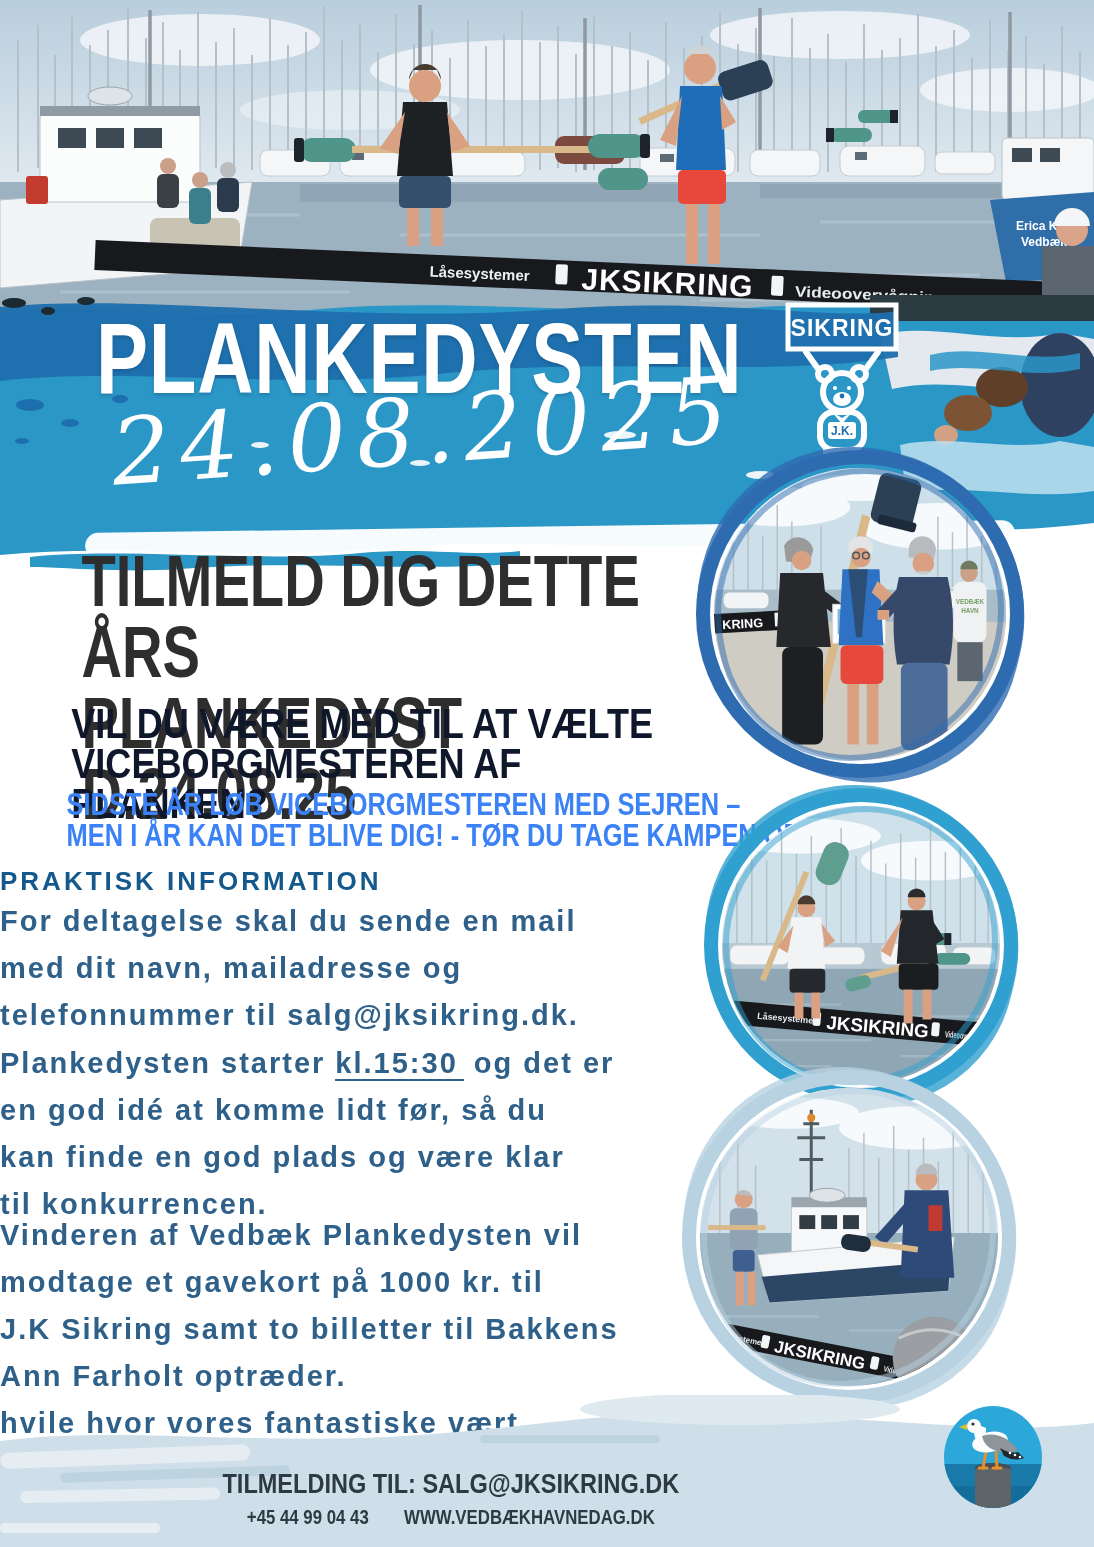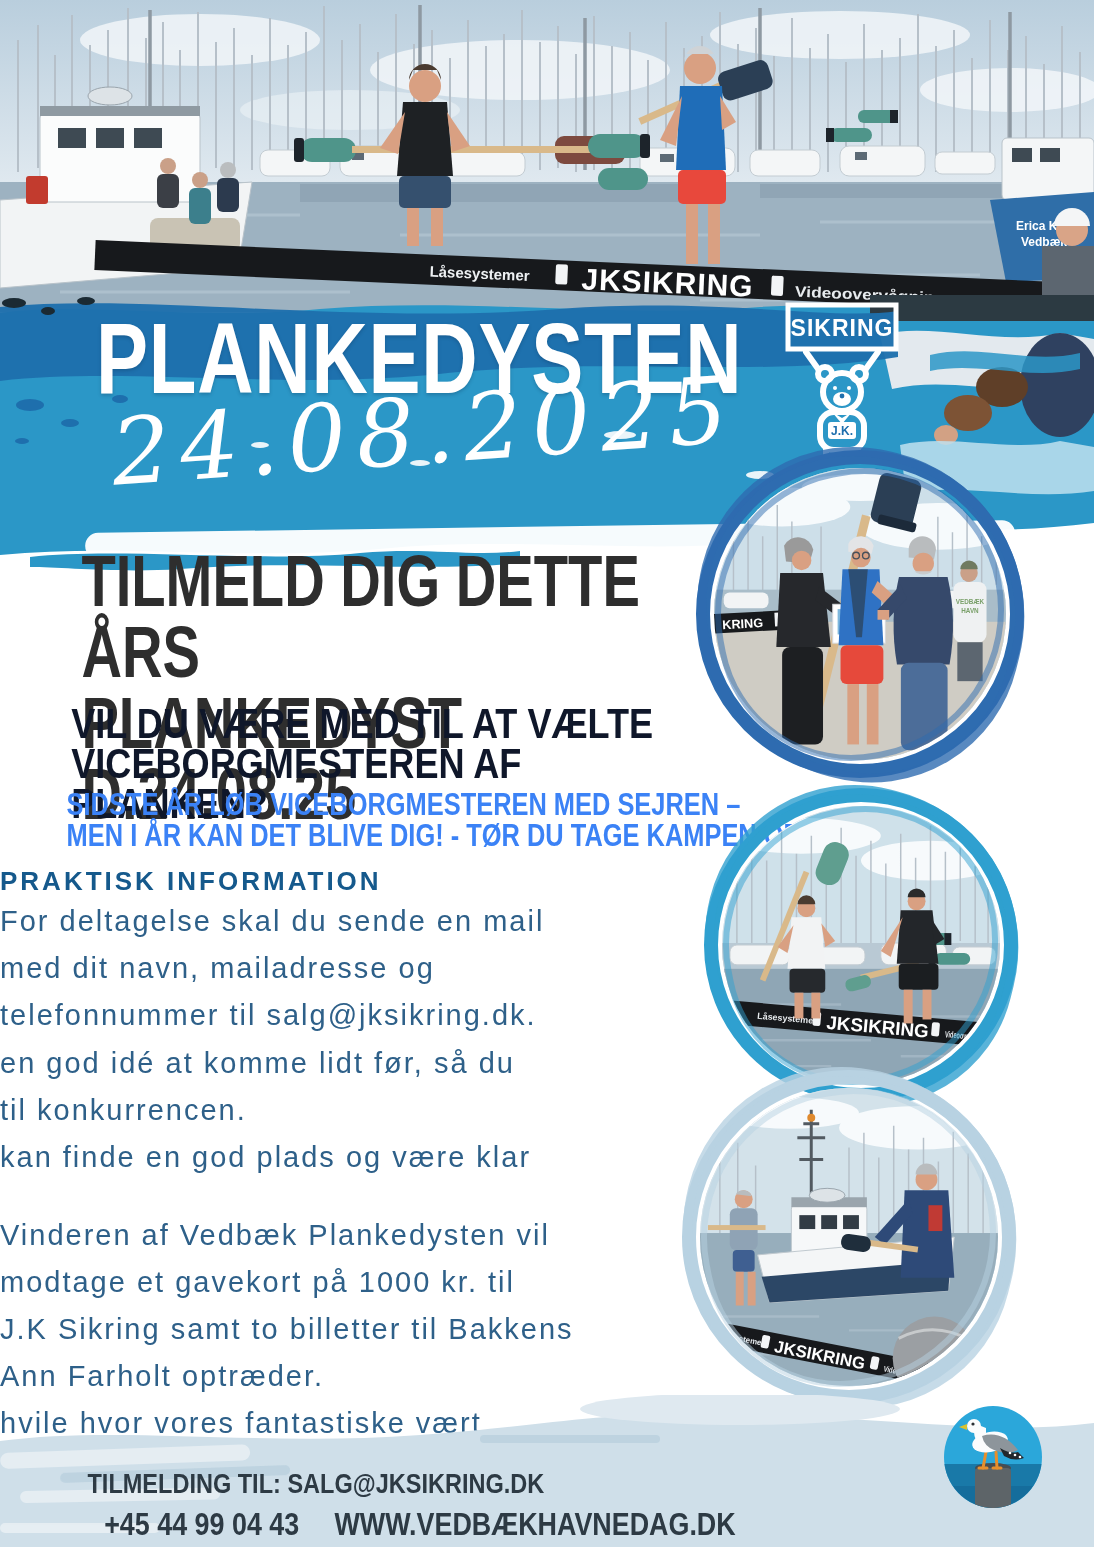--- a/index.html
+++ b/index.html
@@ -19,37 +19,37 @@
   
   .col{left:0;top:0;width:740px;}
   .line{display:block;}
   .headline{top:546px;color:#2e2e2e;font-weight:800;font-size:72px;line-height:71px;}
   .headline .line{transform:scaleX(.78);}
   .subhead{top:703px;color:#0f172a;font-weight:800;font-size:43px;line-height:40px;padding-left:12px;}
   .subhead .line{transform:scaleX(.84);}
   .subtext{top:789px;color:#3b82f6;font-weight:600;font-size:31px;line-height:31px;}
   .subtext .line{transform:scaleX(.82);white-space:nowrap;}
   .praktisk{top:866px;color:#15598c;font-weight:800;font-size:26px;letter-spacing:3px;}
-  .bodytext{color:#2e6089;font-size:29px;line-height:47px;letter-spacing:2px;font-weight:400;}
+  .bodytext{color:#2e6089;font-size:29px;line-height:47px;letter-spacing:2px;font-weight:700;}
   .p1{top:898px;} .p2{top:1040px;} .p3{top:1212px;}
   .uline{border-bottom:2px solid #2e6089;padding-right:6px;}
 
   
   .photo-circle{border-radius:50%;overflow:hidden;background:#cfe0ea;}
   .ringwrap{pointer-events:none;}
   .photo-ring{position:absolute;inset:-18px;border-radius:50%;border:14px solid var(--ring);}
   .photo-ring::before{content:"";position:absolute;inset:-15px;border-radius:48% 52% 46% 54%;
     border:9px solid var(--ring);opacity:.8;transform:rotate(14deg);}
   .photo-ring::after{content:"";position:absolute;inset:5px;border-radius:51% 49% 53% 47%;
     border:6px solid var(--ring);opacity:.5;transform:rotate(-11deg);}
 
   
-  .footer-line{left:0;width:902px;text-align:left;color:#2d3a44;white-space:nowrap;padding-left:44px;}
+  .footer-line{left:0;width:902px;text-align:center;color:#2d3a44;white-space:nowrap;}
   .fl1{top:1468px;font-size:28px;}
-  .fl2{top:1506px;font-size:32px;}
+  .fl2{top:1506px;font-size:20px;}
   .footer-line .inner{display:inline-block;transform:scaleX(.84);}
   .fw-b{font-weight:800;} .fw-m{font-weight:600;}
   .gap{display:inline-block;width:42px;}
 </style>
 </head>
 <body>
 
 <div class="poster">
 
   <svg class="abs" style="left:0;top:0" width="1094" height="312" viewBox="0 0 1094 312">
@@ -251,23 +251,24 @@
   </div>
   <div class="abs col praktisk">PRAKTISK INFORMATION</div>
 
   <div class="abs col bodytext p1">
     <span class="line">For deltagelse skal du sende en mail</span>
     <span class="line">med dit navn, mailadresse og</span>
     <span class="line">telefonnummer til salg@jksikring.dk.</span>
   </div>
 
   <div class="abs col bodytext p2">
+    <span class="line"><span>Plankedysten starter </span><span class="uline">kl.15:30</span><span> og det er</span></span>
     <span class="line">en god idé at komme lidt før, så du</span>
+    <span class="line">kan finde en god plads og være klar</span>
     <span class="line">til konkurrencen.</span>
-    <span class="line">kan finde en god plads og være klar</span>
   </div>
 
   <div class="abs col bodytext p3">
     <span class="line">Vinderen af Vedbæk Plankedysten vil</span>
     <span class="line">modtage et gavekort på 1000 kr. til</span>
     <span class="line">J.K Sikring samt to billetter til Bakkens</span>
     <span class="line">Ann Farholt optræder.</span>
     <span class="line">hvile hvor vores fantastiske vært</span>
   </div>
 

